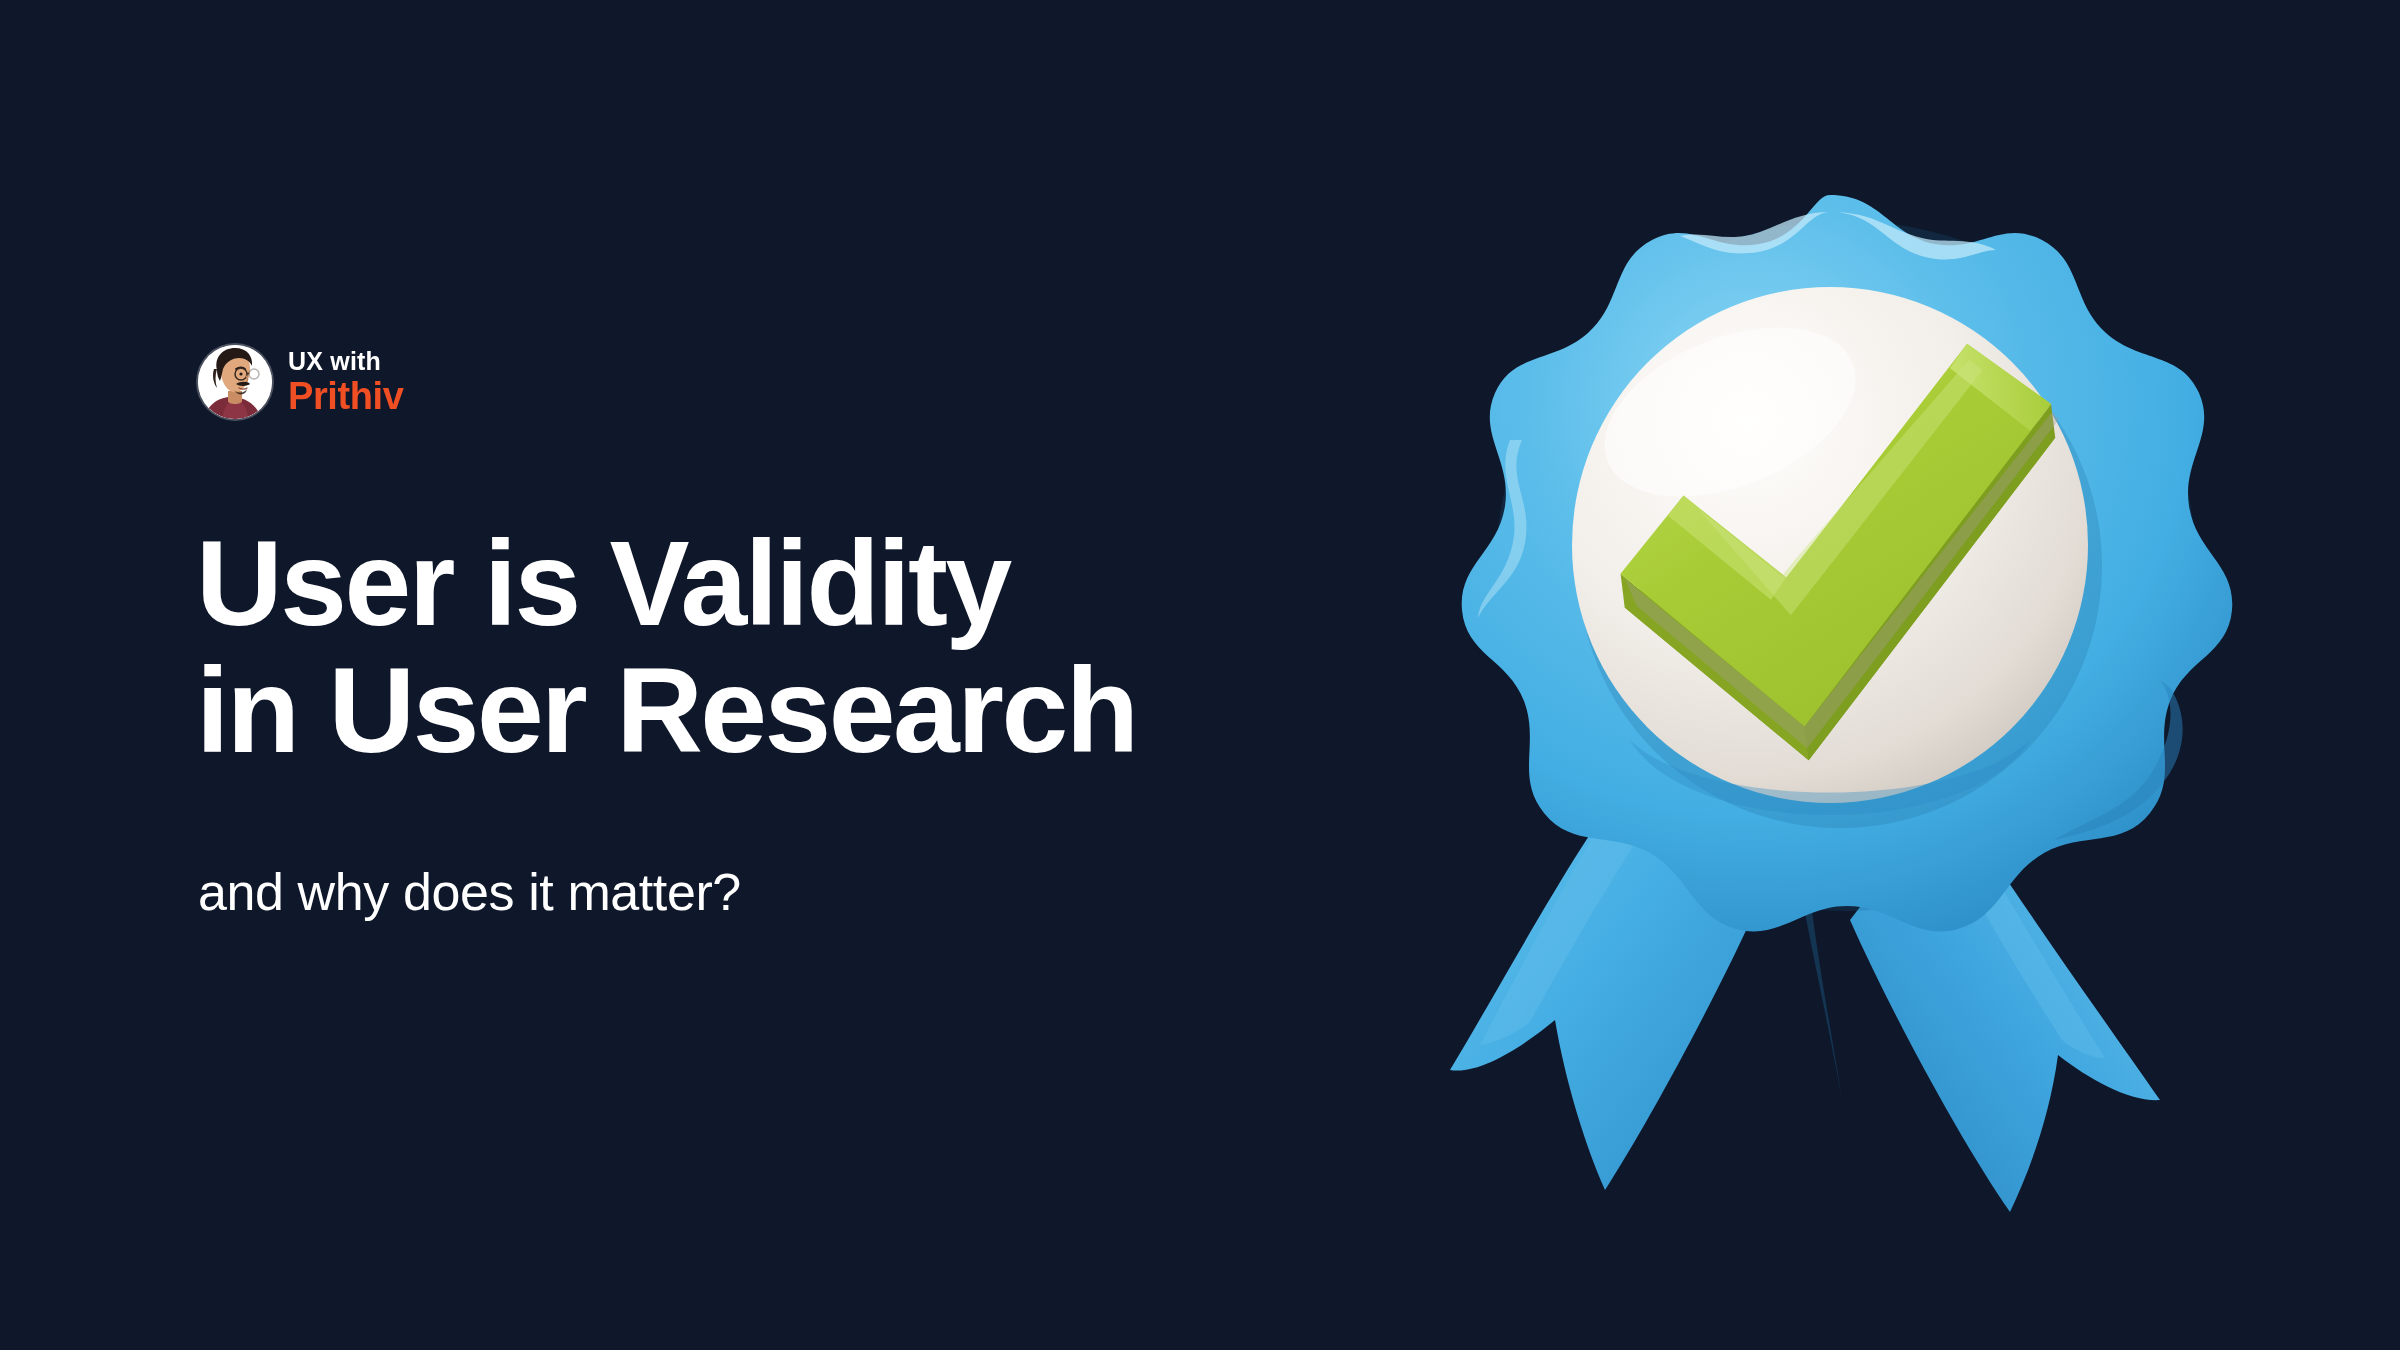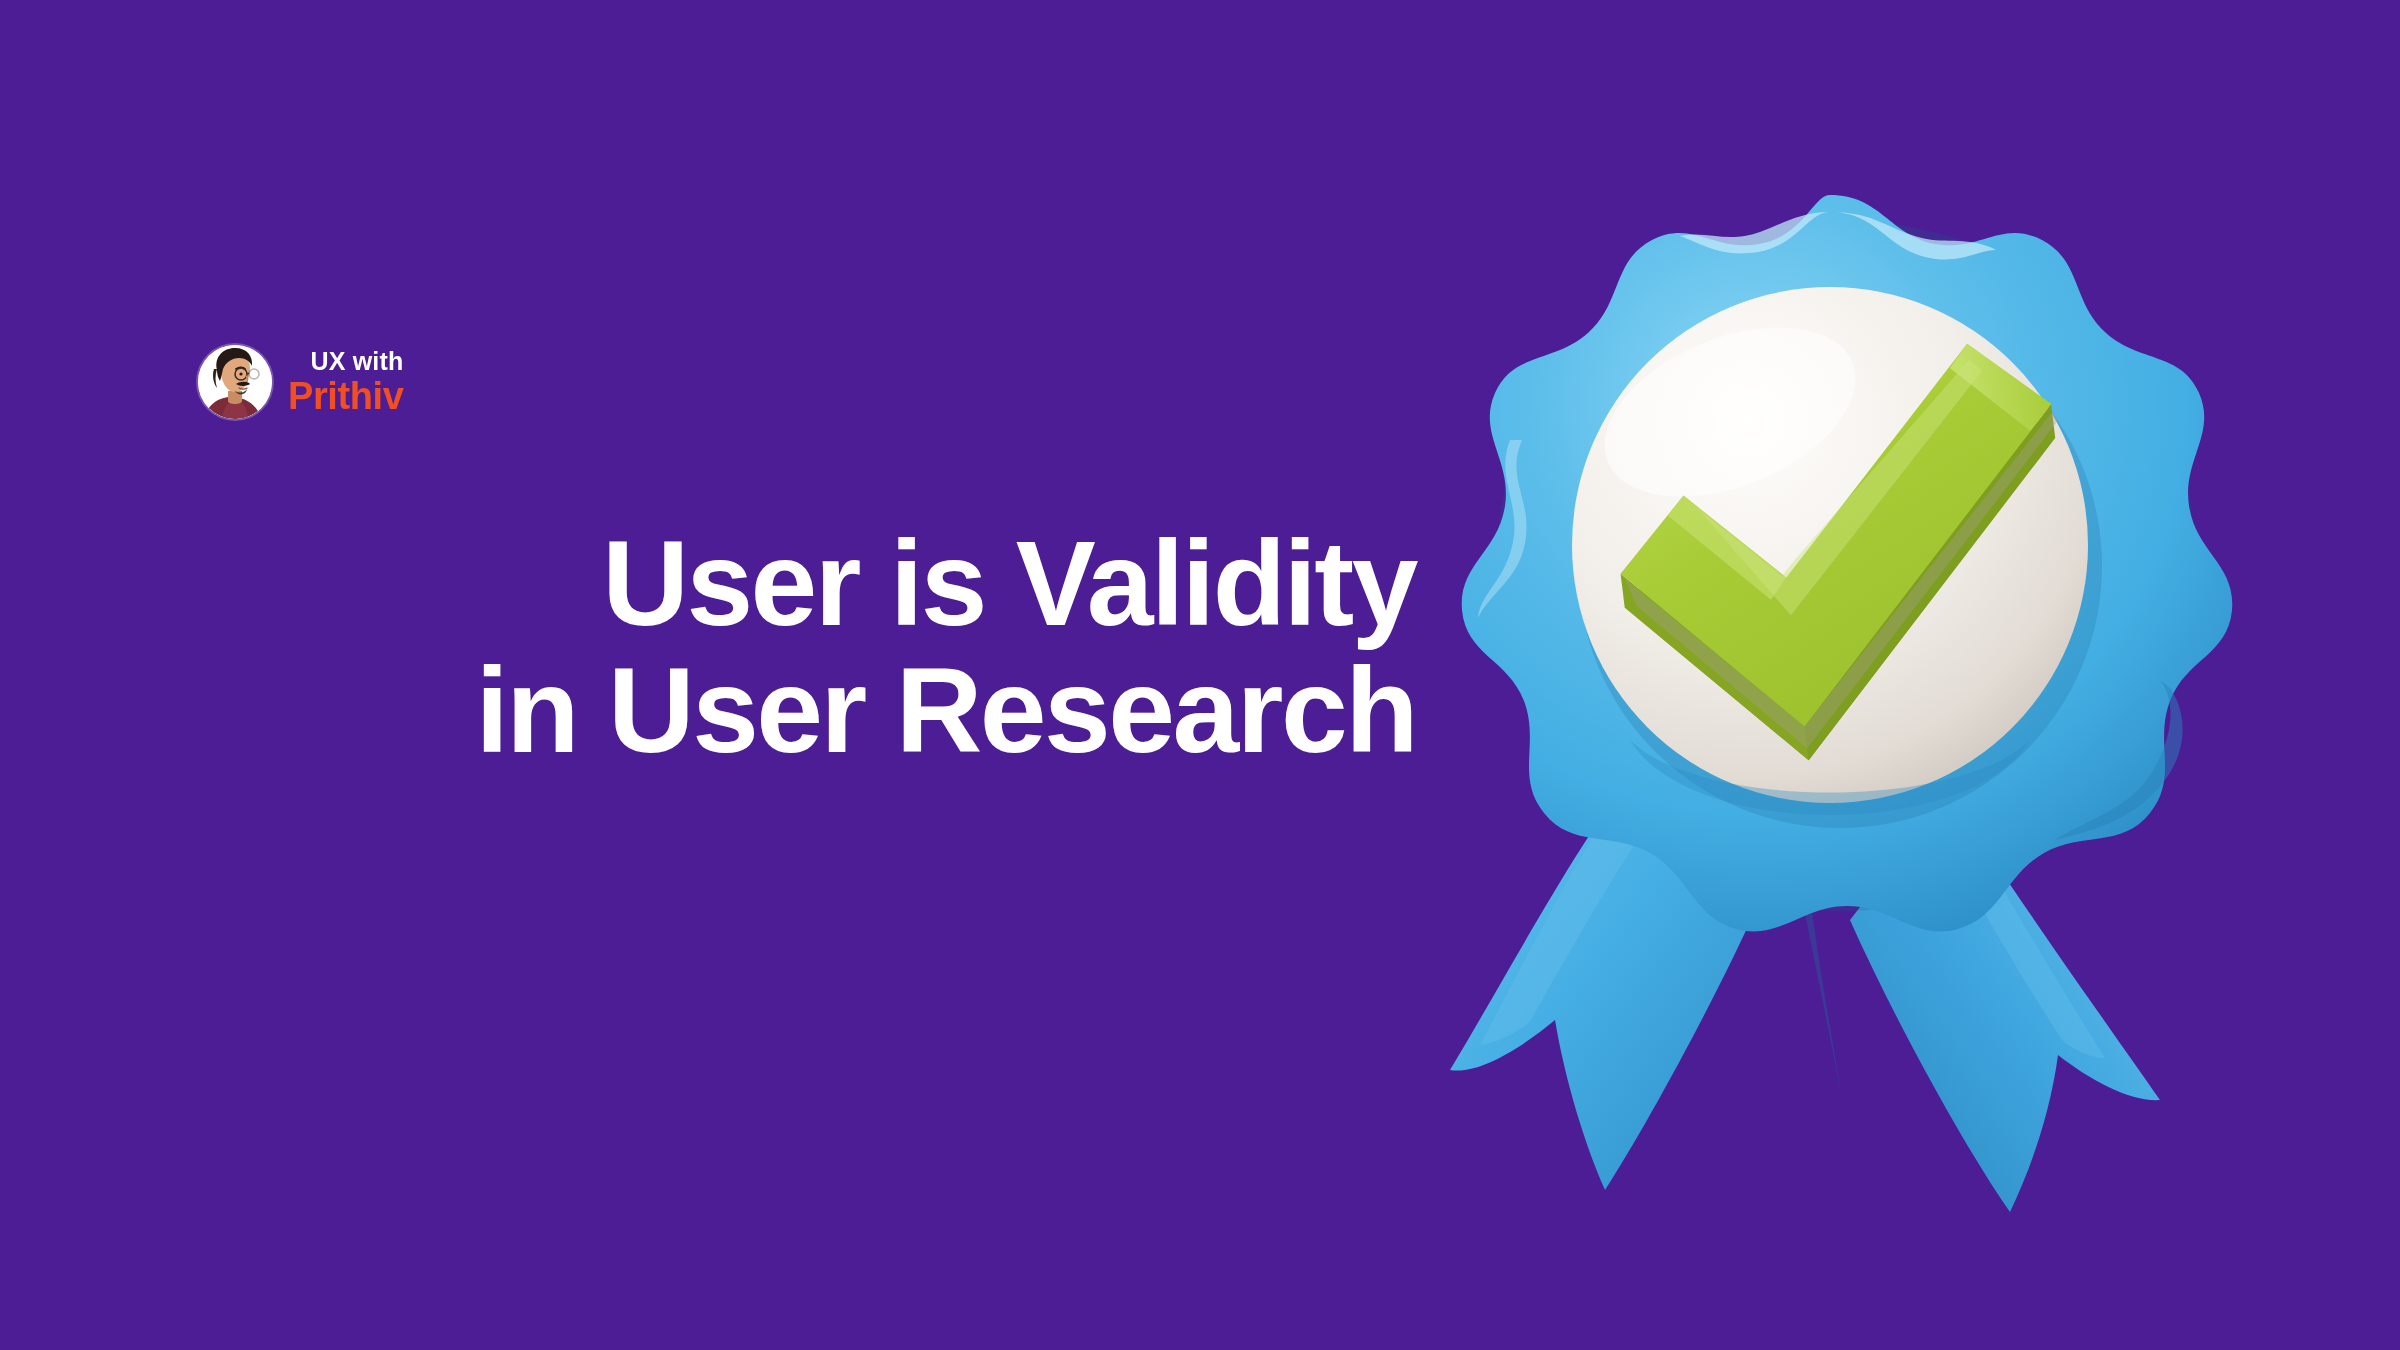--- a/index.html
+++ b/index.html
@@ -8,23 +8,22 @@
     width:2400px; height:1350px;
     overflow:hidden;
     background:#0D4A73;
     font-family:"Liberation Sans", sans-serif;
   }
 
   .canvas {
     position:relative;
     width:2400px;
     height:1350px;
-    background:#4c1d95;
+    background:#0f172a;
     overflow:hidden;
-    text-align:right;
   }
 
   
   .brand {
     position:absolute;
     left:198px;
     top:345px;
     display:flex;
     align-items:center;
     gap:16px;
@@ -143,20 +142,21 @@
       <span class="brand-line1">UX with</span>
       <span class="brand-line2">Prithiv</span>
     </div>
   </div>
 
   <h1 class="headline">
     <span class="hl-line">User is Validity</span>
     <span class="hl-line">in User Research</span>
   </h1>
 
+  <p class="subhead">and why does it matter?</p>
 
   <div class="badge-art">
     <svg viewBox="0 0 1000 1140" xmlns="http://www.w3.org/2000/svg" aria-hidden="true">
       <defs>
 
         <linearGradient id="gRibL" x1="0" y1="0" x2="1" y2="1">
           <stop offset="0%" stop-color="#67C3EC"></stop>
           <stop offset="45%" stop-color="#45AEE4"></stop>
           <stop offset="100%" stop-color="#2E8FC8"></stop>
         </linearGradient>

